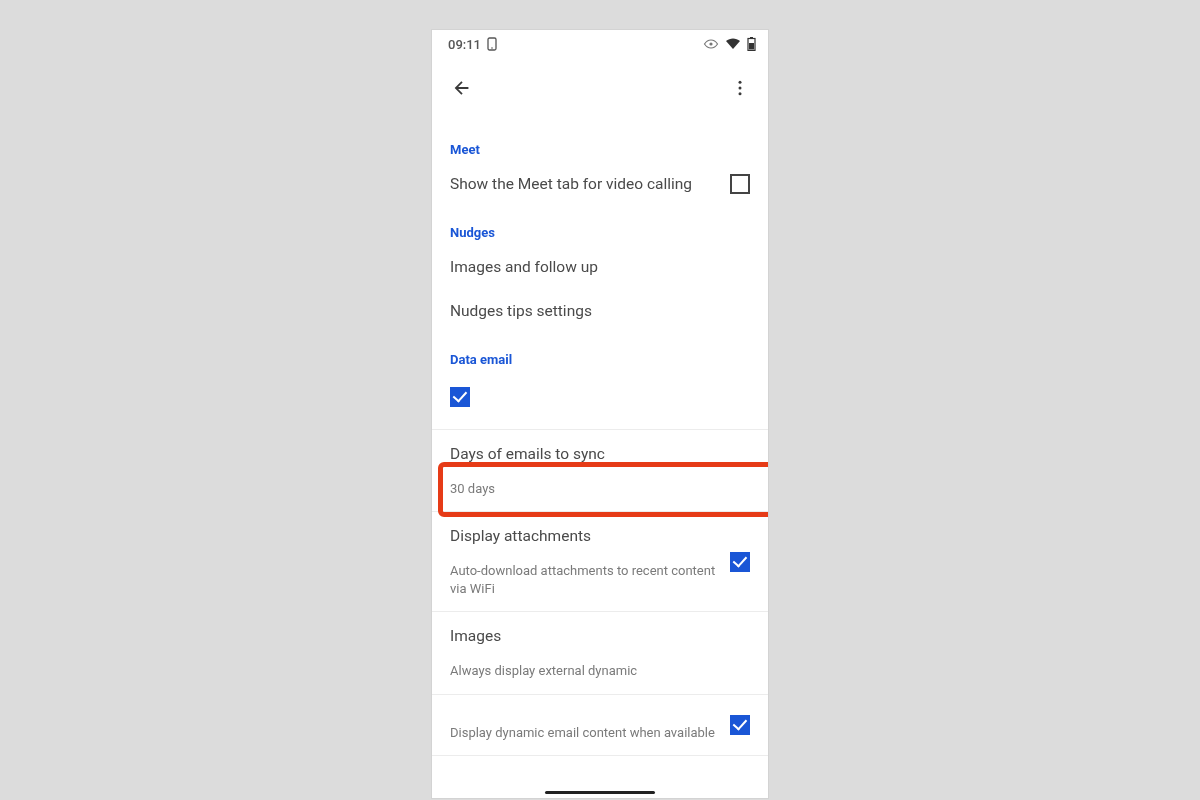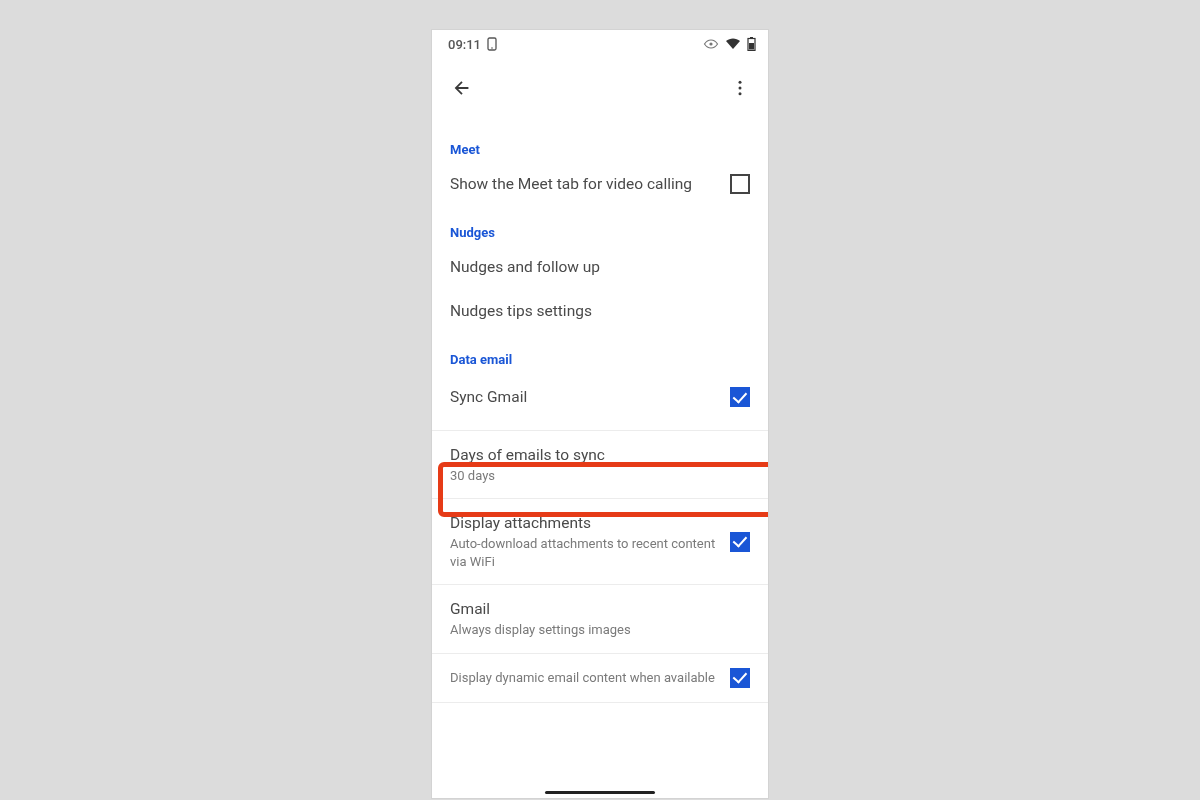--- a/index.html
+++ b/index.html
@@ -52,21 +52,21 @@
   }
   .row {
     padding: 11px 18px 12px 18px;
     display:flex;
     align-items:center;
     justify-content:space-between;
     gap: 12px;
   }
   .row .texts { flex:1; min-width:0; }
   .row .title { font-size: 15.5px; color:#4a4a4a; line-height:1.35; }
-  .row .sub { font-size: 13px; color:#7a7a7a; line-height:1.35; margin-top:1px;}
+  .row .sub { font-size: 13px; color:#7a7a7a; line-height:1.35; margin-top:15px;}
   .divider { border-top:1px solid #ececec; }
   .checkbox {
     width:20px; height:20px;
     border:2px solid #444;
     display:flex; align-items:center; justify-content:center;
     flex-shrink:0;
   }
   .checkbox.checked {
     border-color:#1a56d6;
     background:#1a56d6;
@@ -150,36 +150,33 @@
   <div class="row">
     <div class="texts">
         <div class="title">Show the Meet tab for video calling</div>
       </div>
     <div class="checkbox"></div>
   </div>
 
   <div class="section-header">Nudges</div>
   <div class="row">
     <div class="texts">
-        <div class="title">Nudges and follow up</div>
+        <div class="title">Images and follow up</div>
       </div>
   </div>
 
   <div class="row">
     <div class="texts">
         <div class="title">Nudges tips settings</div>
       </div>
   </div>
 
   <div class="section-header">Data email</div>
 
   <div class="row" style="padding-top:14px;padding-bottom:14px;margin-bottom:8px;">
-    <div class="texts">
-        <div class="title">Sync Gmail</div>
-      </div>
     <div class="checkbox checked"></div>
   </div>
 
   <div class="divider"></div>
   <div class="row" style="padding-top:14px;padding-bottom:14px;">
     <div class="texts">
       <div class="title">Days of emails to sync</div>
       <div class="sub">30 days</div>
     </div>
   </div>
@@ -189,22 +186,22 @@
     <div class="texts">
       <div class="title">Display attachments</div>
       <div class="sub">Auto-download attachments to recent content via WiFi</div>
     </div>
     <div class="checkbox checked"></div>
   </div>
 
   <div class="divider"></div>
   <div class="row" style="padding-top:14px;padding-bottom:14px;">
     <div class="texts">
-      <div class="title">Gmail</div>
-      <div class="sub">Always display settings images</div>
+      <div class="title">Images</div>
+      <div class="sub">Always display external dynamic</div>
     </div>
   </div>
 
   <div class="divider"></div>
   <div class="row" style="padding-top:14px;padding-bottom:14px;">
     <div class="texts">
       <div class="sub">Display dynamic email content when available</div>
     </div>
     <div class="checkbox checked"></div>
   </div>

